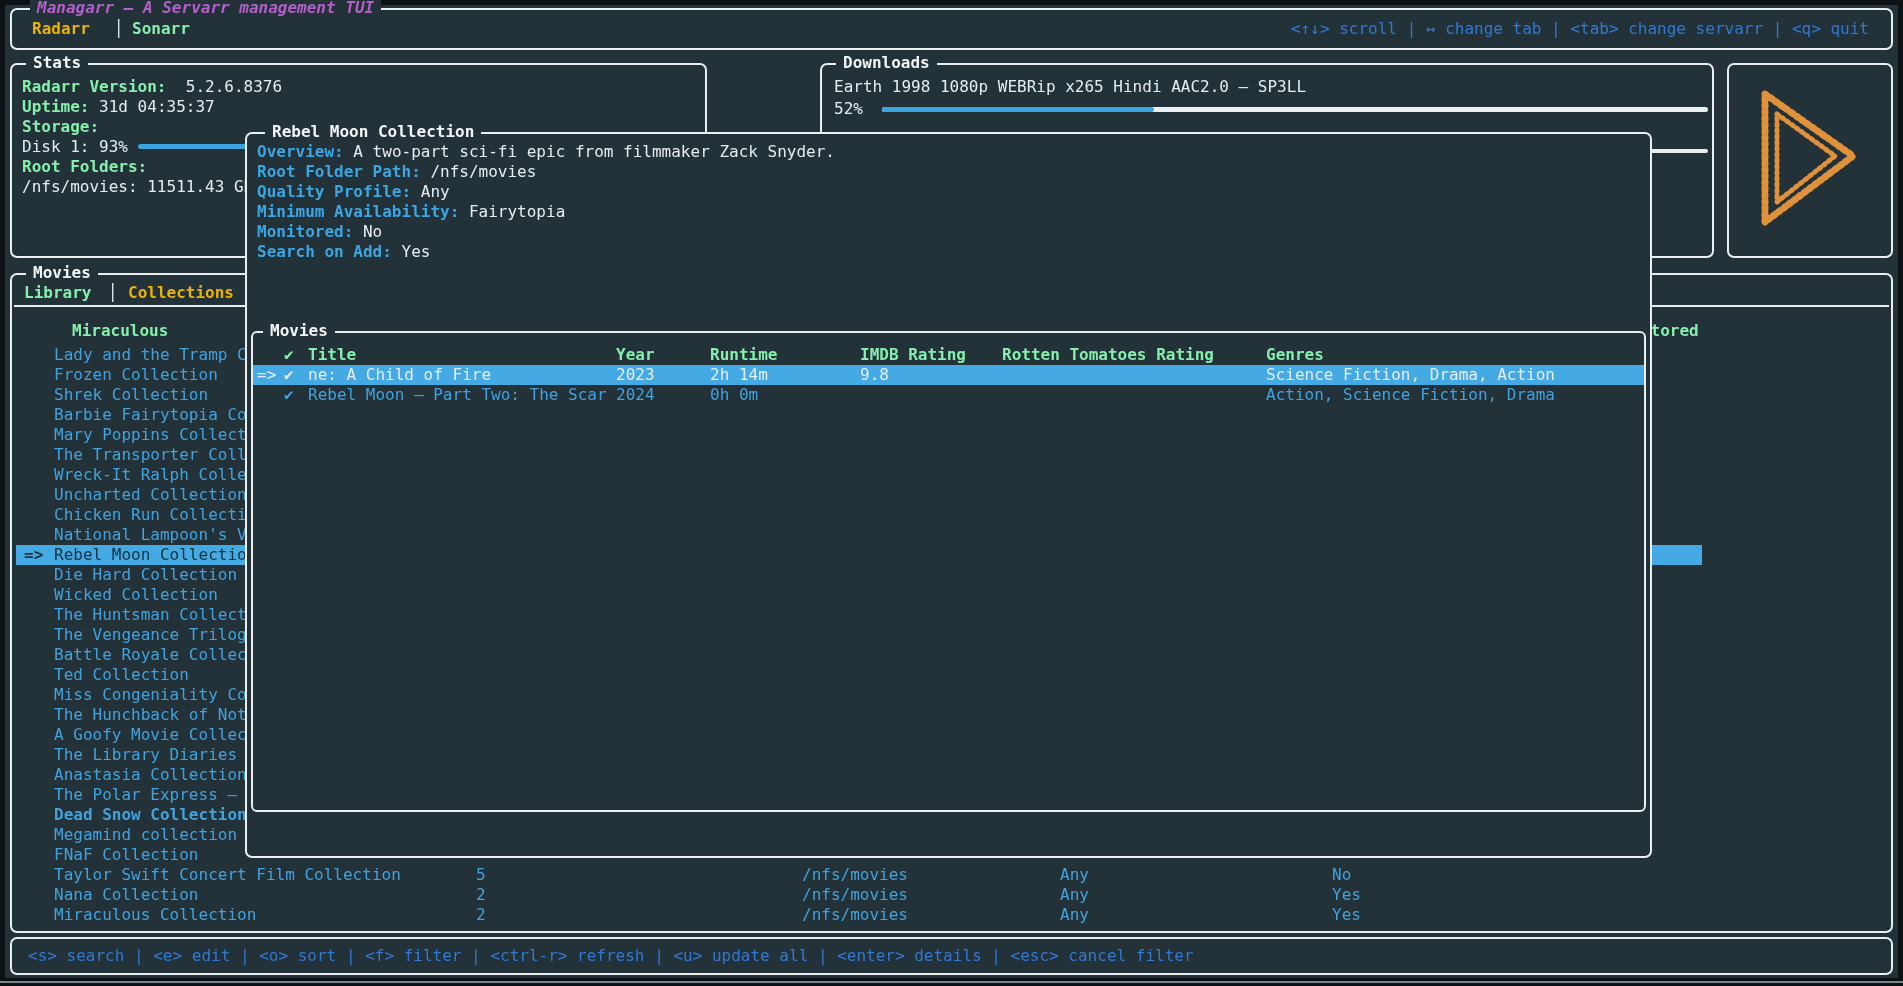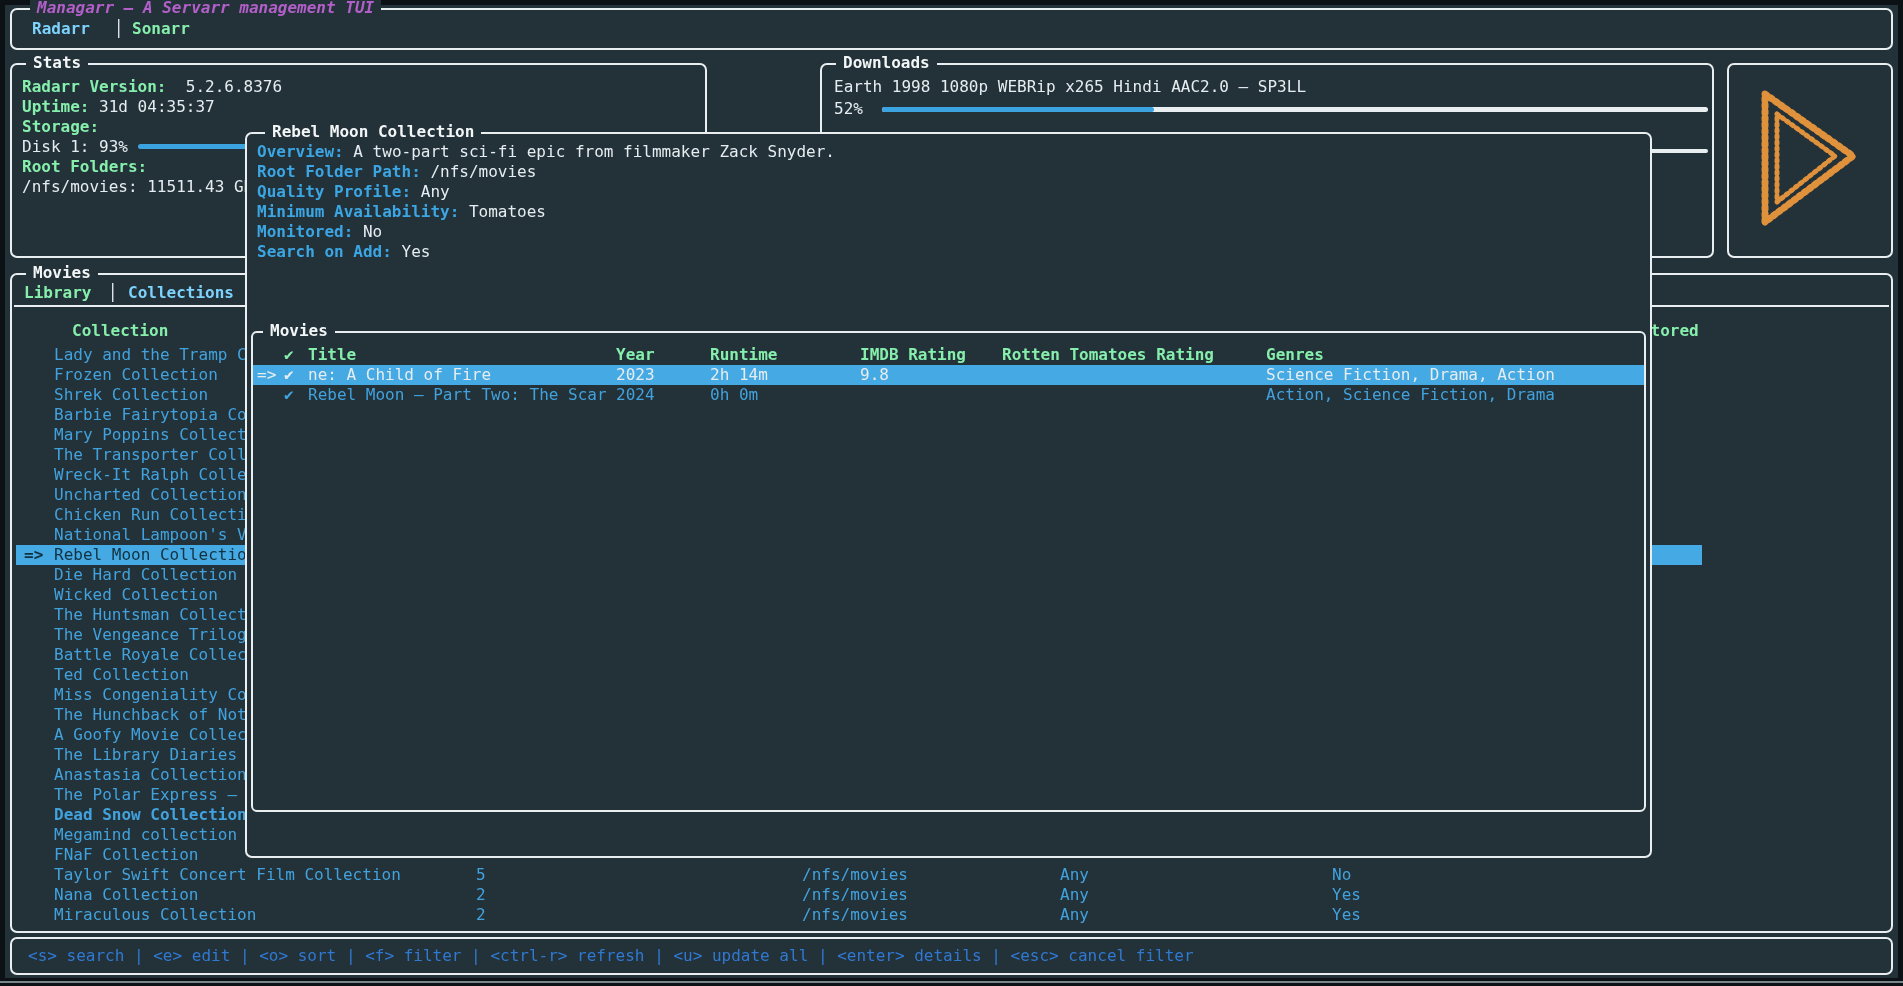--- a/index.html
+++ b/index.html
@@ -8,21 +8,21 @@
   .tuibg{position:absolute;left:5px;top:5px;width:1893px;height:973px;background:#233139;}
   .panel{position:absolute;border:2px solid #e9eef1;border-radius:7px;background:#233139;box-sizing:border-box;}
   .ptitle{position:absolute;top:-12px;left:14px;background:#233139;padding:0 7px;font-weight:bold;color:#f2f6f7;white-space:pre;}
   .t{position:absolute;height:20px;line-height:20px;white-space:pre;}
   .b{font-weight:bold;}
   .wh{color:#e6edf0;}
   .bw{color:#86efac;font-weight:bold;}
   .bl{color:#41a2dd;}
   .lbl{color:#3ba6e3;font-weight:bold;}
   .kb{color:#3079d2;}
-  .or{color:#7dd3fc;font-weight:bold;}
+  .or{color:#eab308;font-weight:bold;}
   .mg{color:#b35fc9;font-weight:bold;font-style:italic;}
   .sep{color:#e9eef1;}
   .selbar{position:absolute;height:20px;background:#45a9e3;}
   .seltx{color:#123240;}
   .rule{position:absolute;height:0;border-top:2px solid #e9eef1;}
   .bar{position:absolute;height:5px;border-radius:3px;}
   .bar.fill{background:#3ba3e0;}
   .bar.track{background:#e9eef1;}
   .modal{position:absolute;left:245px;top:132px;width:1407px;height:726px;background:#233139;
          border:2px solid #e9eef1;border-radius:7px;box-sizing:border-box;z-index:50;}
@@ -33,20 +33,21 @@
 <body>
 
 <div class="screen">
   <div class="tuibg"></div>
 
   <div class="panel" style="left:10px;top:8px;width:1883px;height:42px;">
     <span class="ptitle mg" style="left:18px;">Managarr – A Servarr management TUI</span>
     <div class="t or" style="left:20px;top:9px;">Radarr</div>
     <div class="t sep" style="left:102px;top:9px;">│</div>
     <div class="t bw" style="left:120px;top:9px;">Sonarr</div>
+    <div class="t kb" style="right:22px;top:9px;">&lt;↑↓&gt; scroll | ↔ change tab | &lt;tab&gt; change servarr | &lt;q&gt; quit</div>
   </div>
 
   <div class="panel" style="left:10px;top:63px;width:697px;height:195px;">
     <span class="ptitle">Stats</span>
     <div class="t" style="left:10px;top:12px;"><span class="bw">Radarr Version:</span><span class="wh">&nbsp;&nbsp;</span><span class="wh">5.2.6.8376</span></div>
     <div class="t" style="left:10px;top:32px;"><span class="bw">Uptime:</span><span class="wh">&nbsp;</span><span class="wh">31d 04:35:37</span></div>
     <div class="t bw" style="left:10px;top:52px;">Storage:</div>
     <div class="t" style="left:10px;top:72px;"><span class="wh">Disk 1:</span><span class="wh">&nbsp;</span><span class="wh">93%</span></div>
     <div class="bar fill" style="left:126px;top:79px;width:170px;"></div>
     <div class="t bw" style="left:10px;top:92px;">Root Folders:</div>
@@ -72,21 +73,21 @@
     </svg>
   </div>
 
   <div class="panel" style="left:10px;top:273px;width:1883px;height:660px;">
     <span class="ptitle">Movies</span>
     <div class="t bw" style="left:12px;top:8px;">Library</div>
     <div class="t sep" style="left:96px;top:8px;">│</div>
     <div class="t or" style="left:116px;top:8px;">Collections</div>
     <div class="t sep" style="left:238px;top:8px;">│</div>
     <div class="rule" style="left:2px;top:30px;width:1875px;"></div>
-    <div class="t bw" style="left:60px;top:46px;">Collection</div>
+    <div class="t bw" style="left:60px;top:46px;">Miraculous</div>
     <div class="t bw" style="left:1600px;top:46px;">Monitored</div>
     <div id="collections-list">
         <div class="t bl" style="left: 42px; top: 70px; width: 198px; overflow: hidden;">Lady and the Tramp Co</div>
         <div class="t bl" style="left: 42px; top: 90px; width: 198px; overflow: hidden;">Frozen Collection</div>
         <div class="t bl" style="left: 42px; top: 110px; width: 198px; overflow: hidden;">Shrek Collection</div>
         <div class="t bl" style="left: 42px; top: 130px; width: 198px; overflow: hidden;">Barbie Fairytopia Col</div>
         <div class="t bl" style="left: 42px; top: 150px; width: 198px; overflow: hidden;">Mary Poppins Collecti</div>
         <div class="t bl" style="left: 42px; top: 170px; width: 198px; overflow: hidden;">The Transporter Colle</div>
         <div class="t bl" style="left: 42px; top: 190px; width: 198px; overflow: hidden;">Wreck-It Ralph Collec</div>
         <div class="t bl" style="left: 42px; top: 210px; width: 198px; overflow: hidden;">Uncharted Collection</div>
@@ -133,21 +134,21 @@
           <div class="t bl" style="left: 1320px; top: 630px;">Yes</div>
         </div>
       </div>
   </div>
 
   <div class="modal">
     <span class="ptitle" style="left:18px;">Rebel Moon Collection</span>
     <div class="t" style="left:10px;top:8px;"><span class="lbl">Overview:</span><span> </span><span class="wh">A two-part sci-fi epic from filmmaker Zack Snyder.</span></div>
     <div class="t" style="left:10px;top:28px;"><span class="lbl">Root Folder Path:</span><span> </span><span class="wh">/nfs/movies</span></div>
     <div class="t" style="left:10px;top:48px;"><span class="lbl">Quality Profile:</span><span> </span><span class="wh">Any</span></div>
-    <div class="t" style="left:10px;top:68px;"><span class="lbl">Minimum Availability:</span><span> </span><span class="wh">Tomatoes</span></div>
+    <div class="t" style="left:10px;top:68px;"><span class="lbl">Minimum Availability:</span><span> </span><span class="wh">Fairytopia</span></div>
     <div class="t" style="left:10px;top:88px;"><span class="lbl">Monitored:</span><span> </span><span class="wh">No</span></div>
     <div class="t" style="left:10px;top:108px;"><span class="lbl">Search on Add:</span><span> </span><span class="wh">Yes</span></div>
 
     <div class="subbox" style="left:4px;top:197px;width:1395px;height:481px;">
       <span class="ptitle" style="left:10px;">Movies</span>
     </div>
     <div id="modal-table">
         <div class="t bw" style="left: 37px; top: 211px;">✔</div>
         <div class="t bw" style="left: 61px; top: 211px;">Title</div>
         <div class="t bw" style="left: 369px; top: 211px;">Year</div>

